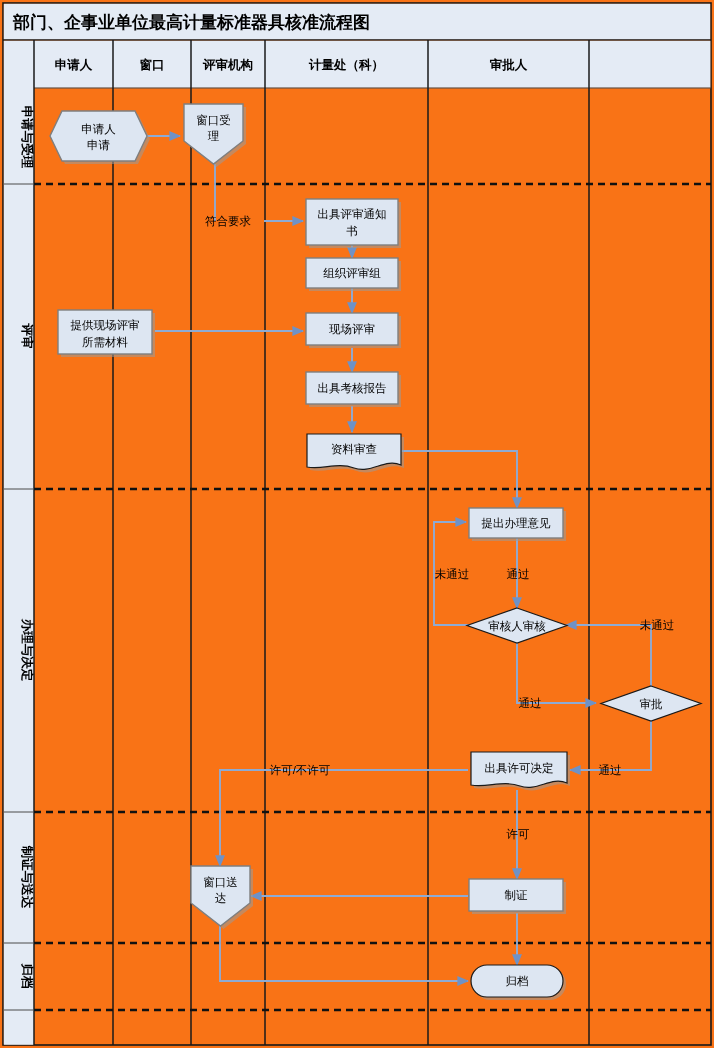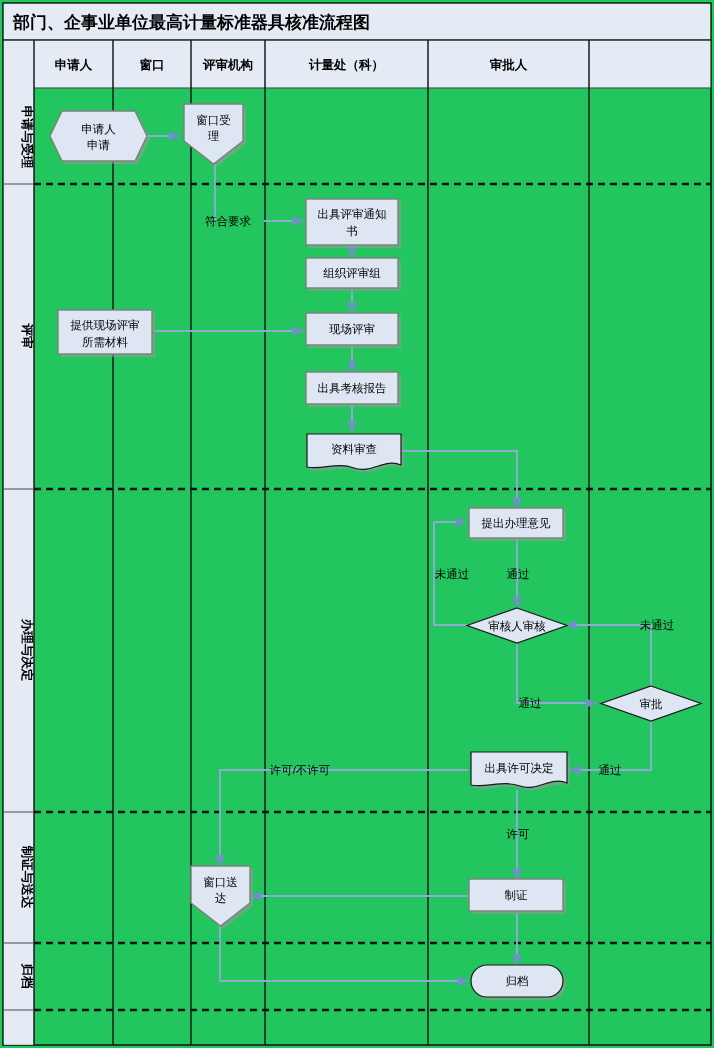--- a/index.html
+++ b/index.html
@@ -8,21 +8,21 @@
     background: #ffffff;
   }
   body {
     font-family: "Liberation Sans", "DejaVu Sans", sans-serif;
   }
   #page {
     position: relative;
     width: 714px;
     height: 1048px;
     overflow: hidden;
-    background: #22c55e;
+    background: #f97316;
   }
   #flow-svg {
     display: block;
     width: 714px;
     height: 1048px;
   }
   .title-text {
     font-family: "Liberation Serif", "DejaVu Serif", serif;
     font-weight: bold;
     font-size: 17px;

